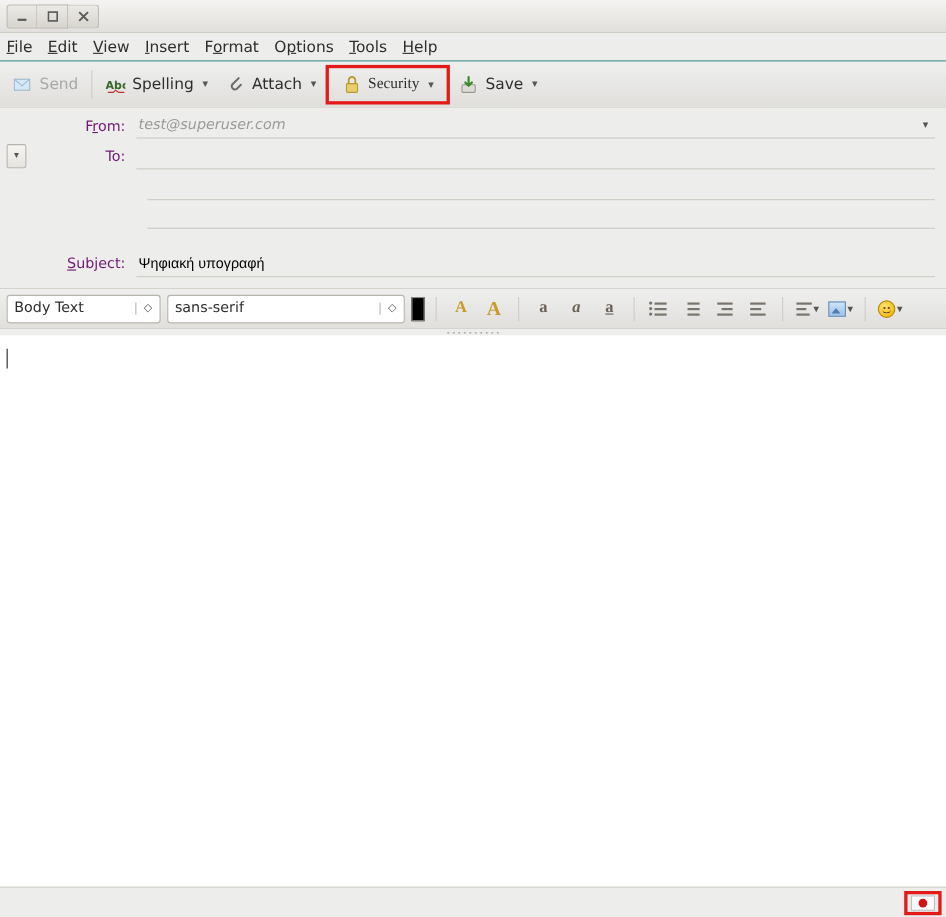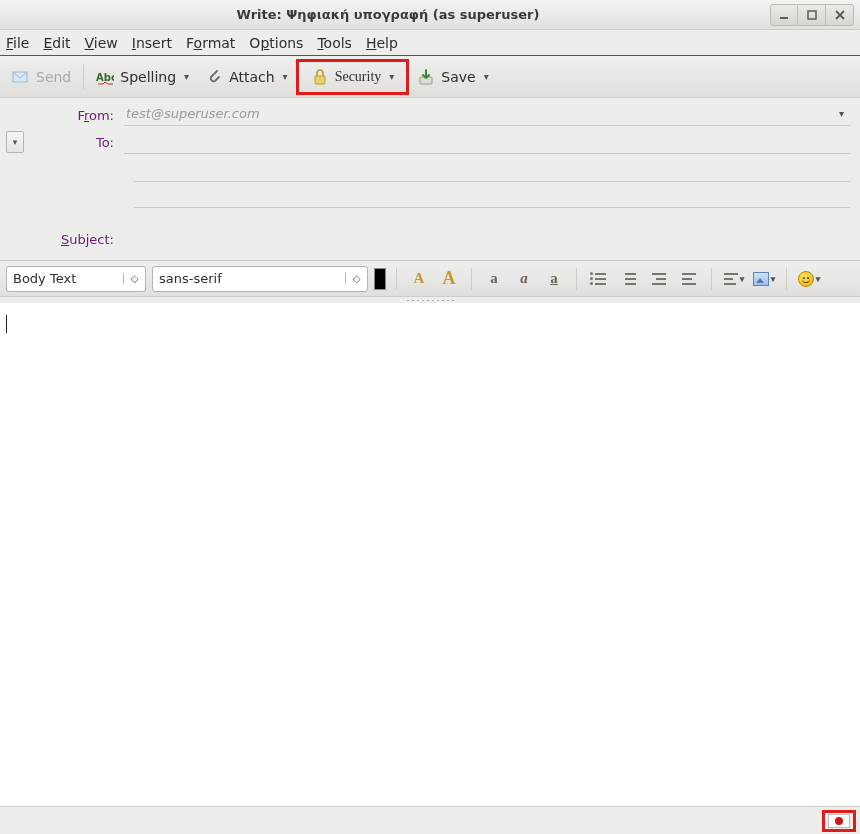--- a/index.html
+++ b/index.html
@@ -310,21 +310,20 @@
     width:8px;height:8px;border-radius:50%;background:#d31515;
   }
 
   
   svg { display:block; }
 </style>
 </head>
 <body>
 
 <div class="titlebar">
-  <div class="title">Write: Ψηφιακή υπογραφή (as superuser)</div>
   <div class="win-controls">
     <div class="win-btn">
       <svg width="10" height="10">
           <rect x="1" y="7" width="8" height="2" fill="#5b5b5b"></rect>
         </svg>
     </div>
     <div class="win-btn">
       <svg width="10" height="10">
           <rect x="1" y="1" width="8" height="8" fill="none" stroke="#5b5b5b" stroke-width="1.5"></rect>
         </svg>
@@ -422,20 +421,21 @@
     <input class="hdr-field" value="" style="">
   </div>
 
   <div class="extra-lines">
     <div class="addr-line"></div>
     <div class="addr-line"></div>
   </div>
 
   <div class="hdr-row subject-row">
     <div class="hdr-label"><span class="mnemonic">S</span>ubject:</div>
+    <input class="hdr-field" value="Ψηφιακή υπογραφή" style="">
   </div>
 </div>
 
 <div class="fmtbar">
   <div class="combo para">
     <span style="flex:1;">Body Text</span>
     <span class="combo-chev">◇</span>
   </div>
   <div class="combo font">
     <span style="flex:1;">sans-serif</span>

